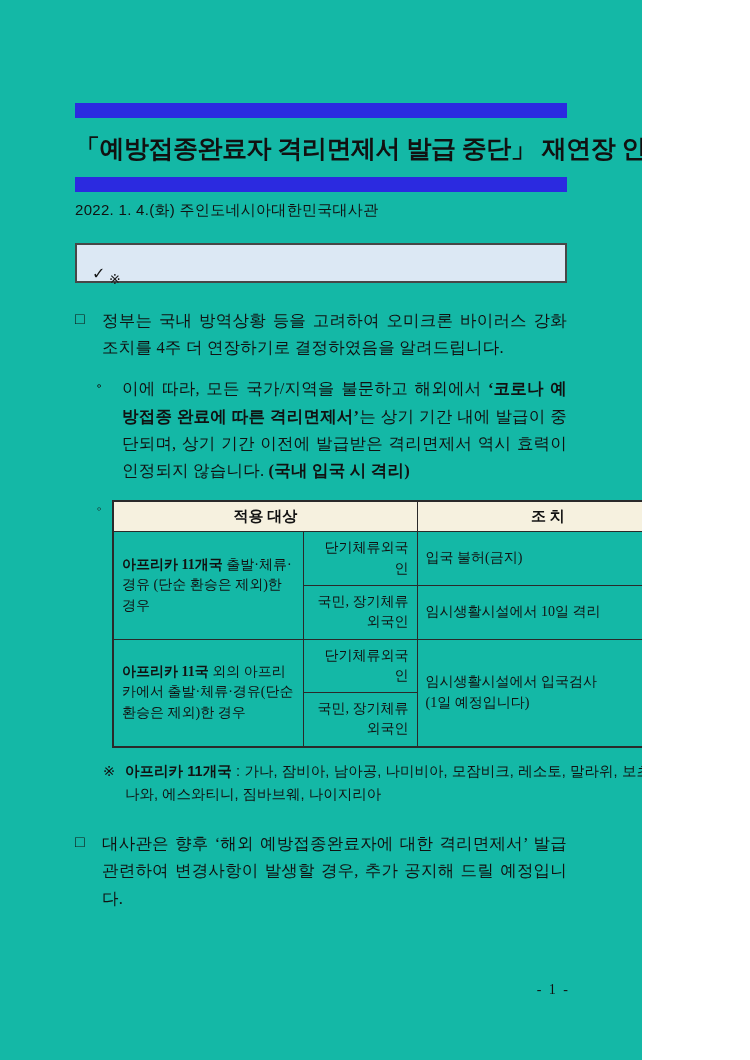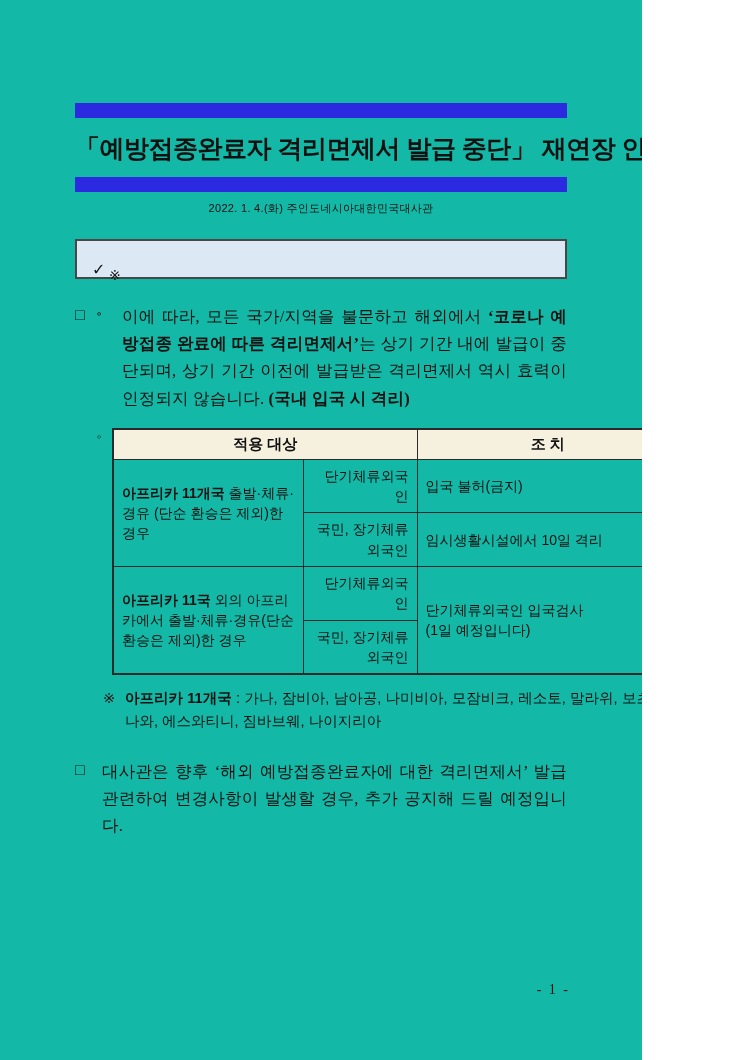--- a/index.html
+++ b/index.html
@@ -30,22 +30,22 @@
     font-weight:bold;
     font-size:25px;
     line-height:36px;
     letter-spacing:-0.5px;
     text-align:center;
     margin:12px 0 11px 0;
     white-space:nowrap;
   }
   .date-line{
     font-family:"Liberation Sans","DejaVu Sans",sans-serif;
-    font-size:11px;
-    text-align:center;
+    font-size:15px;
+    text-align:left;
     margin-top:9px;
     letter-spacing:0.3px;
   }
 
   .highlight-box{
     margin-top:23px;
     border:2px solid var(--box-border);
     background:var(--box-bg);
     padding:15px 14px 13px 14px;
     font-family:"Liberation Sans","DejaVu Sans",sans-serif;
@@ -91,21 +91,21 @@
     text-align:justify;
     letter-spacing:0.2px;
   }
   .sub .bullet{position:absolute;left:22px;top:0;font-size:13px;}
 
   .measure-table{
     margin:16px 0 0 37px;
     width:566px;
     border-collapse:collapse;
     border:2px solid var(--tbl-border);
-    font-family:Liberation Sans, sans-serif;
+    font-family:Liberation Serif, serif;
     font-size:14px;
     table-layout:fixed;
     padding-left:40px;
   }
   .measure-table th,.measure-table td{
     border:1px solid var(--tbl-border);
   }
   .measure-table th{
     background:var(--tbl-header-bg);
     font-size:15px;
@@ -163,20 +163,21 @@
       <div class="box-main">
         <span class="check">✓</span>
       </div>
       <div class="box-note">
         <span class="marker">※</span>
       </div>
     </div>
 
     <div class="para first">
       <span class="bullet">□</span>
+      <span>정부는 국내 방역상황 등을 고려하여 오미크론 바이러스 강화 조치를 4주 더 연장하기로 결정하였음을 알려드립니다.</span>
     </div>
 
     <div class="sub">
       <span class="bullet">◦</span>
     </div>
 
     <div class="sub">
       <span class="bullet">◦</span>
       <span>이에 따라, 모든 국가/지역을 불문하고 해외에서 </span><b>‘코로나 예방접종 완료에 따른 격리면제서’</b><span>는 상기 기간 내에 발급이 중단되며, 상기 기간 이전에 발급받은 격리면제서 역시 효력이 인정되지 않습니다. </span><b>(국내 입국 시 격리)</b>
     </div>
@@ -202,21 +203,21 @@
         <td class="cell-measure">입국 불허(금지)</td>
       </tr>
       <tr class="dotted">
         <td class="cell-who">국민, 장기체류외국인</td>
         <td class="cell-measure">임시생활시설에서 10일 격리</td>
       </tr>
       <tr>
         <td class="cell-label" rowspan="2"><b>아프리카 11국</b><span> 외의 아프리카에서 출발·체류·경유(단순 환승은 제외)한 경우</span></td>
         <td class="cell-who">단기체류외국인</td>
         <td class="cell-measure" rowspan="2">
-          <span style="display:block">단기체류외국인 입국검사</span>
+          <span style="display:block">임시생활시설에서 입국검사</span>
           <span style="display:block">(1일 예정입니다)</span>
         </td>
       </tr>
       <tr>
         <td class="cell-who">국민, 장기체류외국인</td>
       </tr>
     </tbody>
       </table>
 
     <div class="footnote">

